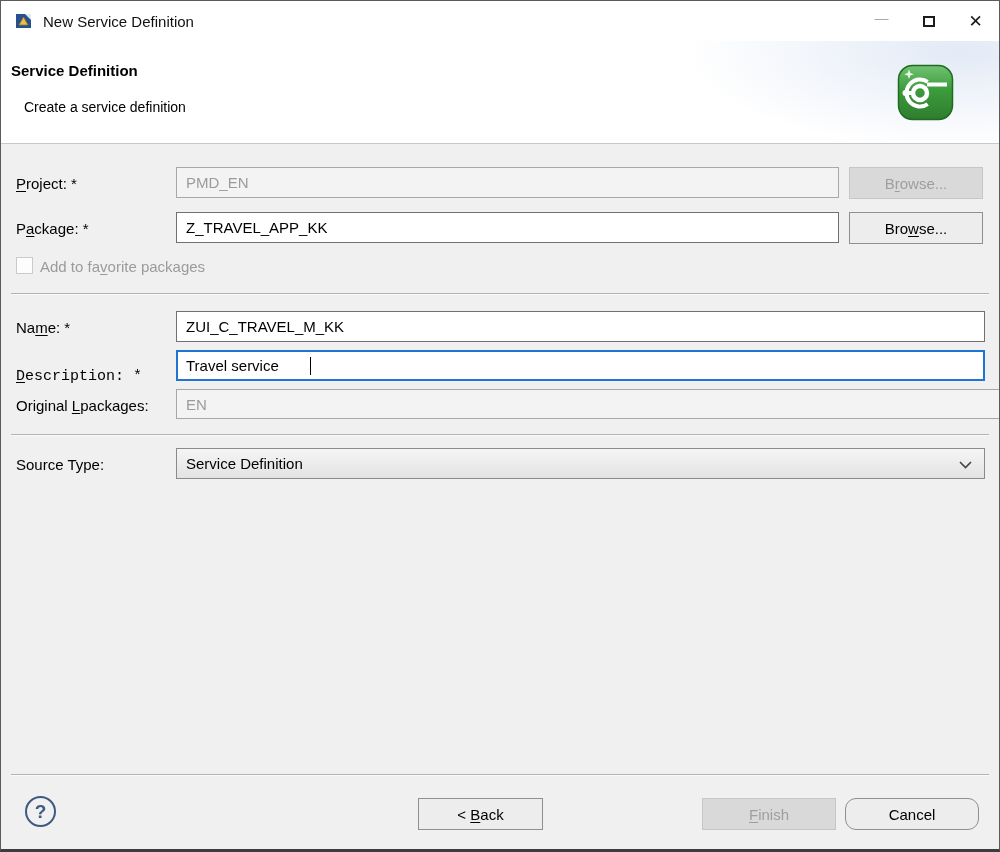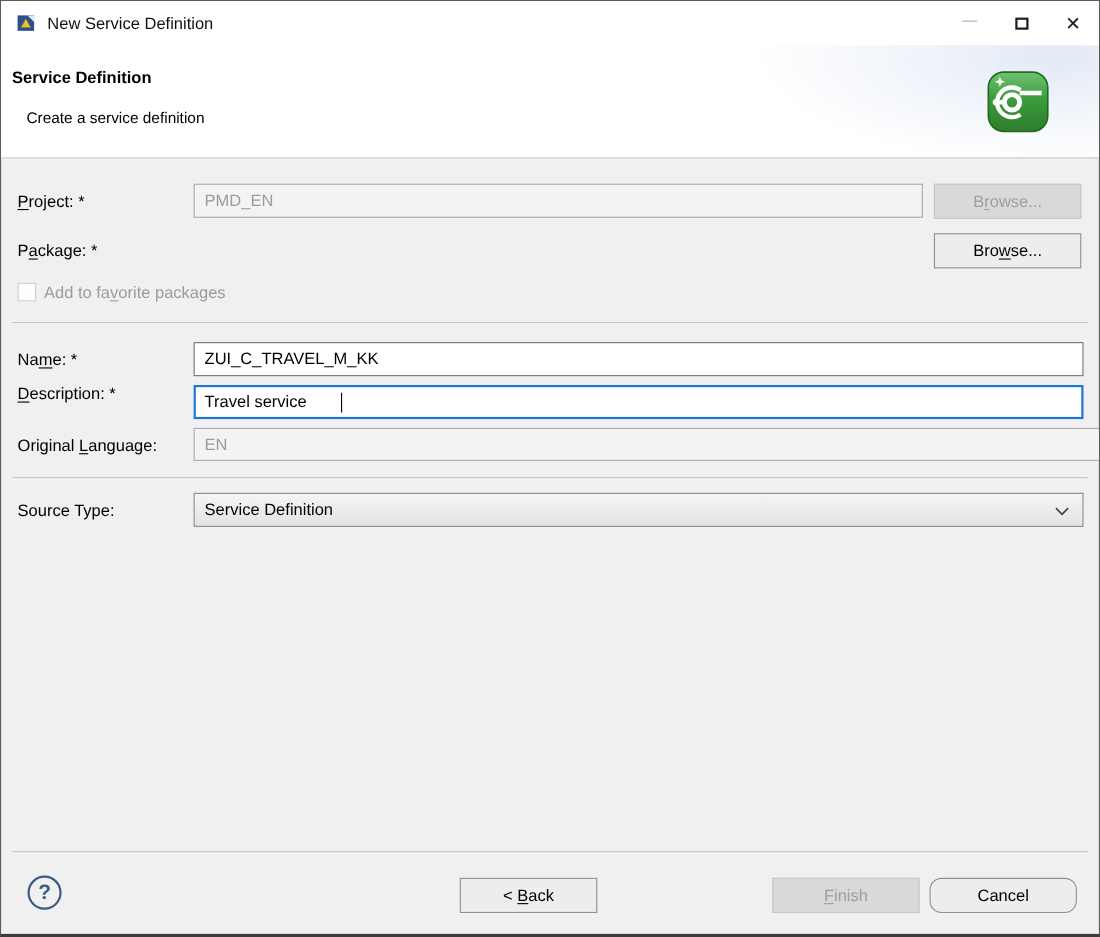--- a/index.html
+++ b/index.html
@@ -137,48 +137,51 @@
   <div class="field disabled" style="left:175px; top:166px; width:663px; height:31px;">
     <span>PMD_EN</span>
   </div>
   <div class="btn disabled" style="left:848px; top:166px; width:134px; height:32px;">
     <span><span>B</span><span class="mn">r</span><span>owse...</span></span>
   </div>
 
   <div class="label" style="top:219px;">
     <span>P</span><span class="mn">a</span><span>ckage: *</span>
   </div>
+  <div class="field" style="left:175px; top:211px; width:663px; height:31px;">
+    <span>Z_TRAVEL_APP_KK</span>
+  </div>
   <div class="btn" style="left:848px; top:211px; width:134px; height:32px;">
     <span><span>Bro</span><span class="mn">w</span><span>se...</span></span>
   </div>
 
   <div class="checkbox-box"></div>
   <div class="label disabled" style="left:39px; top:257px;">
     <span>Add to fa</span><span class="mn">v</span><span>orite packages</span>
   </div>
 
   <div class="separator" style="top:292px;"></div>
 
   <div class="label" style="top:318px;">
     <span>Na</span><span class="mn">m</span><span>e: *</span>
   </div>
   <div class="field" style="left:175px; top:310px; width:809px; height:31px;">
     <span>ZUI_C_TRAVEL_M_KK</span>
   </div>
 
-  <div class="label" style="top:349px;">
+  <div class="label" style="top:367px;font-family:Liberation Mono, monospace;">
     <span></span><span class="mn">D</span><span>escription: *</span>
   </div>
   <div class="field focused" style="left:175px; top:349px; width:809px; height:31px;gap:30px;">
     <span>Travel service</span>
       <span class="caret"></span>
   </div>
 
   <div class="label" style="top:396px;">
-    <span>Original </span><span class="mn">L</span><span>anguage:</span>
+    <span>Original </span><span class="mn">L</span><span>packages:</span>
   </div>
   <div class="field disabled" style="left:175px; top:388px; width:976px; height:30px;align-items:center;">
     <span>EN</span>
   </div>
 
   <div class="separator" style="top:433px;"></div>
 
   <div class="label" style="top:455px;">
     <span>Source Type:</span><span class="mn"></span><span></span>
   </div>

